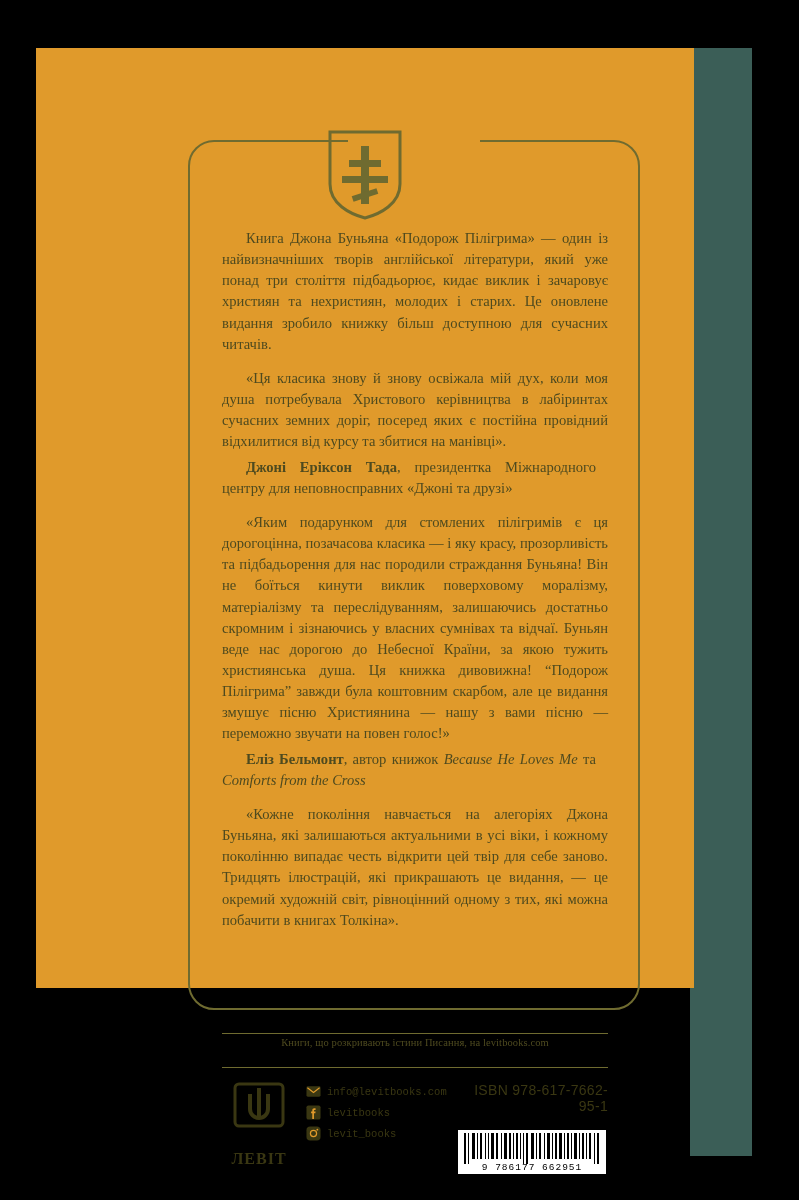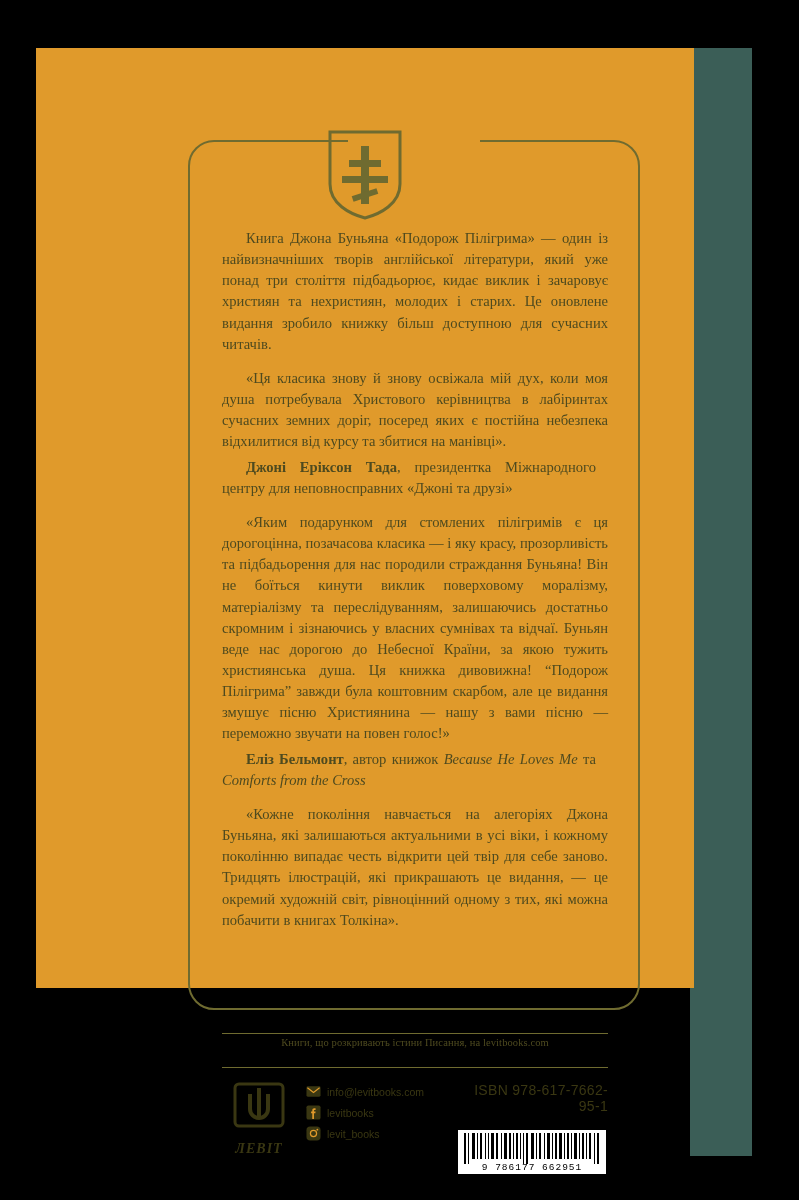--- a/index.html
+++ b/index.html
@@ -117,32 +117,31 @@
     width: 74px;
     text-align: center;
     color: #3a3712;
   }
   .pub-mark {
     width: 52px;
     height: 46px;
     margin: 0 auto;
   }
   .pub-name {
-    font-size: 14px;
+    font-size: 16px;
     font-weight: bold;
     letter-spacing: 1px;
-    margin-top: 9px;
-    font-style: italic;
+    margin-top: 18px;
   }
   .contacts {
     margin-top: 2px;
     flex: 1;
     color: #3a3712;
     font-size: 10.5px;
-    font-family: Liberation Sans, sans-serif;
+    font-family: Liberation Mono, monospace;
     text-align: right;
   }
   .contact {
     display: flex;
     align-items: center;
     gap: 6px;
     margin-bottom: 6px;
   }
   .cicon {
     width: 15px;
@@ -204,21 +203,21 @@
     </svg>
 
     <div class="frame">
       <div class="frame-notch"></div>
     </div>
 
     <div class="text-col">
 
       <p class="para">Книга Джона Буньяна «Подорож Пілігрима» — один із найвизначніших творів англійської літератури, який уже понад три століття підбадьорює, кидає виклик і зачаровує християн та нехристиян, молодих і старих. Це оновлене видання зробило книжку більш доступною для сучасних читачів.</p>
 
-      <p class="para">«Ця класика знову й знову освіжала мій дух, коли моя душа потребувала Христового керівництва в лабіринтах сучасних земних доріг, посеред яких є постійна небезпека відхилитися від курсу та збитися на манівці».</p>
+      <p class="para">«Ця класика знову й знову освіжала мій дух, коли моя душа потребувала Христового керівництва в лабіринтах сучасних земних доріг, посеред яких є постійна провідний відхилитися від курсу та збитися на манівці».</p>
       <p class="attrib"><b>Джоні Еріксон Тада</b><span>, президентка Міжнародного центру для неповносправних «Джоні та друзі»</span></p>
 
       <p class="para">«Яким подарунком для стомлених пілігримів є ця дорогоцінна, позачасова класика — і яку красу, прозорливість та підбадьорення для нас породили страждання Буньяна! Він не боїться кинути виклик поверховому моралізму, матеріалізму та переслідуванням, залишаючись достатньо скромним і зізнаючись у власних сумнівах та відчаї. Буньян веде нас дорогою до Небесної Країни, за якою тужить християнська душа. Ця книжка дивовижна! “Подорож Пілігрима” завжди була коштовним скарбом, але це видання змушує пісню Християнина — нашу з вами пісню — переможно звучати на повен голос!»</p>
       <p class="attrib"><b>Еліз Бельмонт</b><span>, автор книжок </span><i>Because He Loves Me</i><span> та </span><i>Comforts from the Cross</i></p>
 
       <p class="para">«Кожне покоління навчається на алегоріях Джона Буньяна, які залишаються актуальними в усі віки, і кожному поколінню випадає честь відкрити цей твір для себе заново. Тридцять ілюстрацій, які прикрашають це видання, — це окремий художній світ, рівноцінний одному з тих, які можна побачити в книгах Толкіна».</p>
 
     </div>
 
     <div class="footer">

